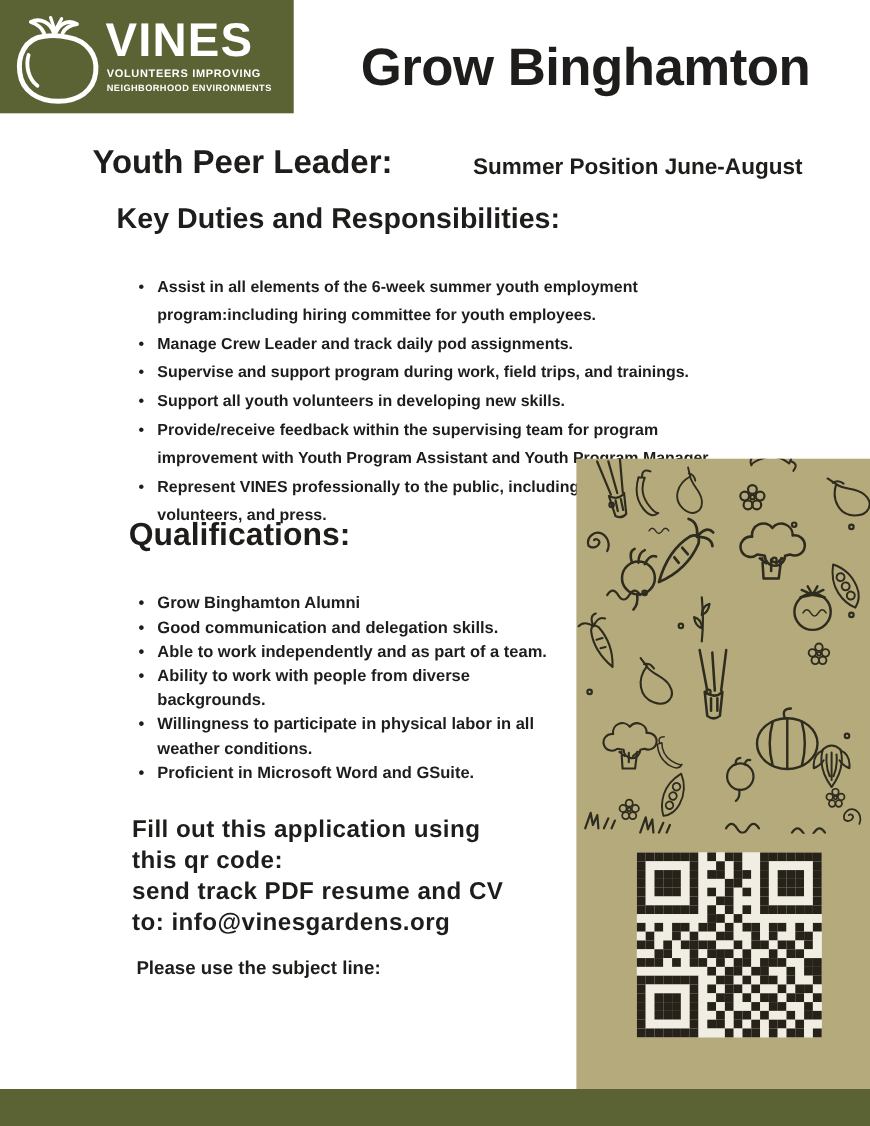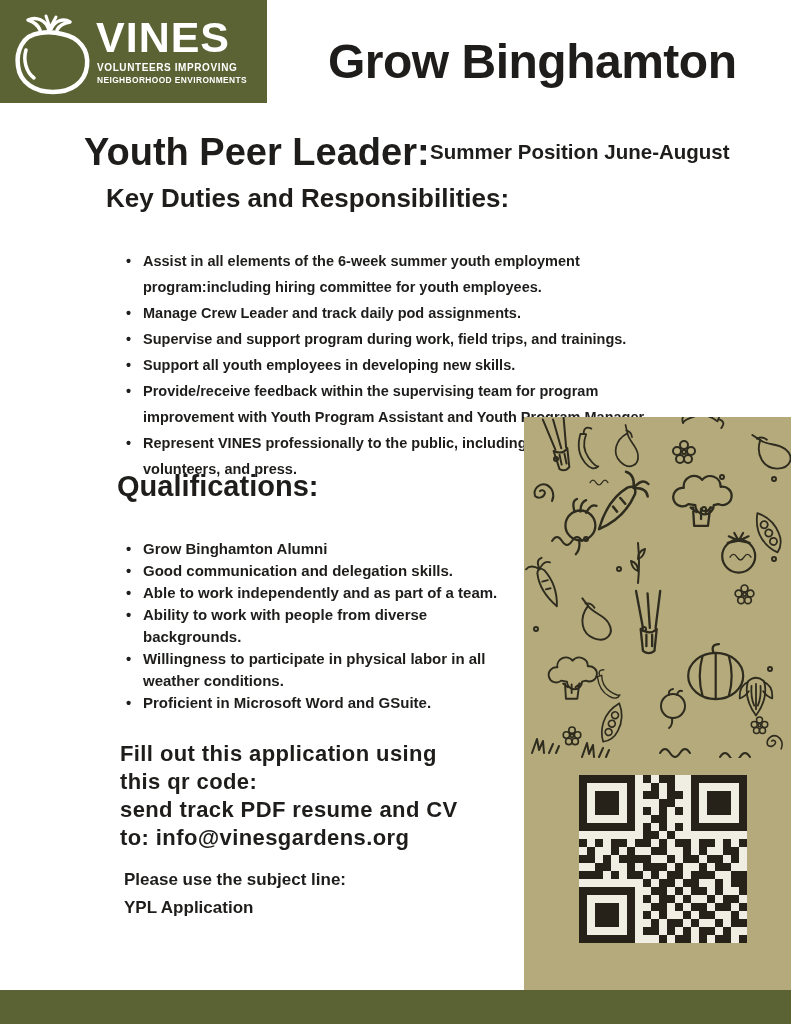--- a/index.html
+++ b/index.html
@@ -8,21 +8,21 @@
     font-family:"Liberation Sans",sans-serif;color:var(--ink,#1e1d1b);overflow:hidden;
   }
   
   .header-box{position:absolute;left:0;top:0;width:267px;height:103px;background:var(--olive,#5b6334);text-align:right;}
   .tomato{position:absolute;left:10px;top:8px;}
   .brand{position:absolute;left:96px;top:16px;font-size:43px;font-weight:bold;color:#ffffff;letter-spacing:1px;line-height:1;}
   .tag1{position:absolute;left:97px;top:62px;font-size:10px;font-weight:bold;color:#ffffff;letter-spacing:.6px;white-space:nowrap;}
   .tag2{position:absolute;left:97px;top:75px;font-size:8.4px;font-weight:bold;color:#ffffff;letter-spacing:.4px;white-space:nowrap;}
   
   .main-title{position:absolute;left:328px;top:34px;margin:0;font-size:48px;font-weight:bold;letter-spacing:-.5px;white-space:nowrap;}
-  .pos-title{position:absolute;left:84px;top:131px;font-size:38px;font-weight:bold;white-space:nowrap;}
+  .pos-title{position:absolute;left:84px;top:131px;font-size:30px;font-weight:bold;white-space:nowrap;}
   .pos-sub{position:absolute;left:430px;top:140px;font-size:20.5px;font-weight:bold;white-space:nowrap;}
   .duties-heading{position:absolute;left:106px;top:183px;margin:0;font-size:26px;font-weight:bold;white-space:nowrap;}
   .qual-heading{position:absolute;left:117px;top:470px;margin:0;font-size:29px;font-weight:bold;white-space:nowrap;}
   
   ul.blist{position:absolute;margin:12px;padding:0;list-style:none;font-weight:bold;}
   ul.blist li{position:relative;padding-left:19px;white-space:pre-line;}
   ul.blist li::before{content:"\2022";position:absolute;left:2px;top:0;}
   .duties-list{left:112px;top:236px;width:620px;font-size:14.5px;line-height:26px;}
   .qual-list{left:112px;top:526px;width:460px;font-size:15px;line-height:22px;}
   
@@ -62,21 +62,21 @@
 
   <div class="pos-title">Youth Peer Leader:</div>
   <div class="pos-sub">Summer Position June-August</div>
 
   <h2 class="duties-heading">Key Duties and Responsibilities:</h2>
   <ul class="blist duties-list">
     <li>Assist in all elements of the 6-week summer youth employment
 program:including hiring committee for youth employees.</li>
     <li>Manage Crew Leader and track daily pod assignments.</li>
     <li>Supervise and support program during work, field trips, and trainings.</li>
-    <li>Support all youth employees in developing new skills.</li>
+    <li>Support all youth volunteers in developing new skills.</li>
     <li>Provide/receive feedback within the supervising team for program
 improvement with Youth Program Assistant and Youth Program Manager.</li>
     <li>Represent VINES professionally to the public, including parents, neighbors,
 volunteers, and press.</li>
   </ul>
 
   <h2 class="qual-heading">Qualifications:</h2>
   <ul class="blist qual-list">
     <li>Grow Binghamton Alumni</li>
     <li>Good communication and delegation skills.</li>
@@ -89,21 +89,20 @@
   </ul>
 
   <div class="apply">
     <div>Fill out this application using</div>
     <div>this qr code:</div>
     <div>send track PDF resume and CV</div>
     <div>to: info@vinesgardens.org</div>
   </div>
   <div class="note">
     <div>Please use the subject line:</div>
-    <div>YPL Application</div>
   </div>
 
   <div class="art-panel">
     <svg class="doodles" width="267" height="341" viewBox="0 0 267 341">
       <defs>
         <g id="d-carrot">
             <path d="M9 14 Q13 7 17 14 Q23 34 13 54 Q3 32 9 14 Z"></path>
             <path d="M10 24 L16 25 M10 33 L15 34"></path>
             <path d="M13 11 Q7 2 0 5 M13 11 Q13 0 20 1 M13 11 Q21 4 26 9"></path>
           </g>

